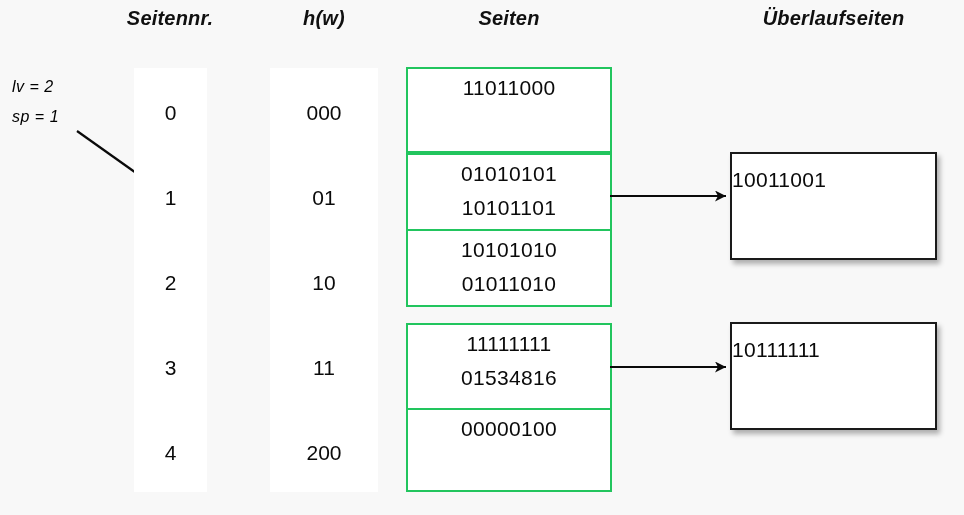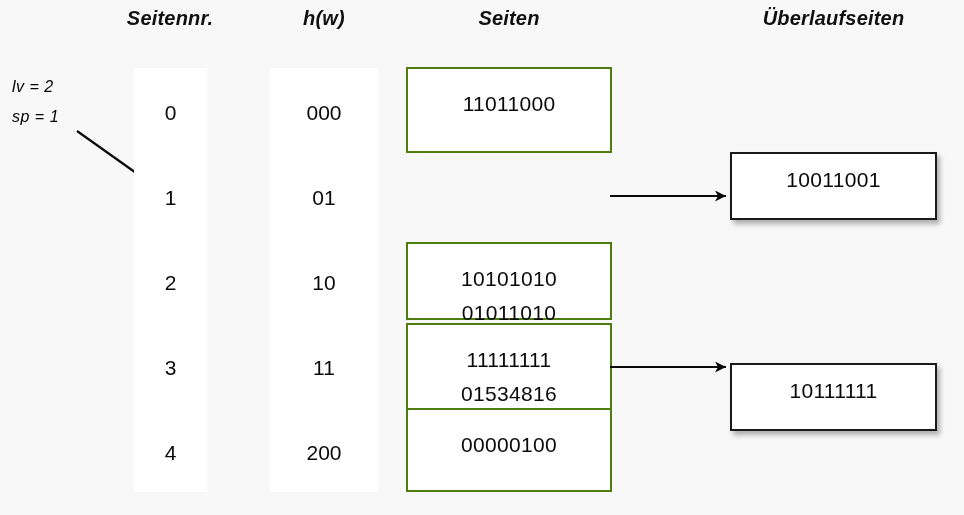--- a/index.html
+++ b/index.html
@@ -85,47 +85,46 @@
     top: 67px;
     width: 206px;
     height: 425px;
   }
   .page-box {
     position: absolute;
     left: 0;
     width: 100%;
     box-sizing: border-box;
     background: #ffffff;
-    border: 2px solid #4d7c0f;
+    border: 2px solid #22c55e;
     text-align: center;
-    padding-top: 18px;
+    padding-top: 2px;
   }
   .page-line {
     font-size: 21px;
     font-weight: 500;
     line-height: 34px;
     color: #0a0a0a;
     letter-spacing: 0.3px;
   }
 
   
   .overflow-box {
     position: absolute;
     left: 730px;
     width: 207px;
-    height: 68px;
+    height: 108px;
     box-sizing: border-box;
     background: #ffffff;
     border: 2px solid #1a1a1a;
     box-shadow: 3px 4px 5px rgba(0,0,0,0.30);
-    text-align: center;
     padding-top: 12px;
   }
   #overflow-0 { top: 152px; }
-  #overflow-1 { top: 322px; margin-top: 41px; }
+  #overflow-1 { top: 322px; }
   .overflow-line {
     font-size: 21px;
     font-weight: 500;
     line-height: 28px;
     color: #0a0a0a;
     letter-spacing: 0.3px;
   }
 
   
   .connector {
@@ -174,21 +173,25 @@
     <div class="value-cell" style="top:119px">01</div>
     <div class="value-cell" style="top:204px">10</div>
     <div class="value-cell" style="top:289px">11</div>
     <div class="value-cell" style="top:374px">200</div>
   </div>
 
   <div id="pages">
     <div class="page-box" style="top:0px;   height:86px">
       <div class="page-line">11011000</div>
     </div>
-    <div class="page-box" style="top:175px; height:78px">
+    <div class="page-box" style="top:86px;  height:86px">
+      <div class="page-line">01010101</div>
+      <div class="page-line">10101101</div>
+    </div>
+    <div class="page-box" style="top:162px; height:78px">
       <div class="page-line">10101010</div>
       <div class="page-line">01011010</div>
     </div>
     <div class="page-box" style="top:256px; height:110px">
       <div class="page-line">11111111</div>
       <div class="page-line">01534816</div>
     </div>
     <div class="page-box" style="top:341px; height:84px">
       <div class="page-line">00000100</div>
     </div>

